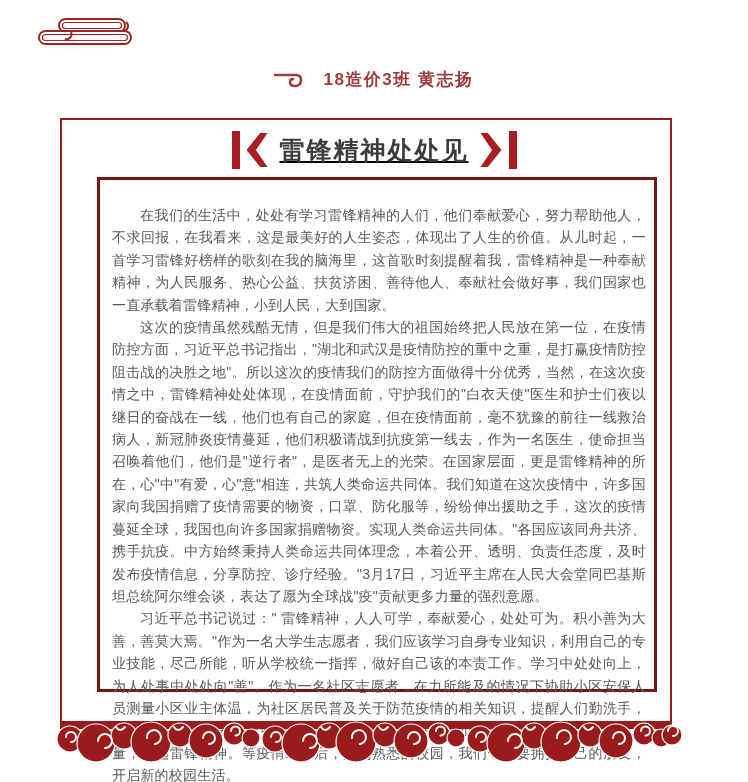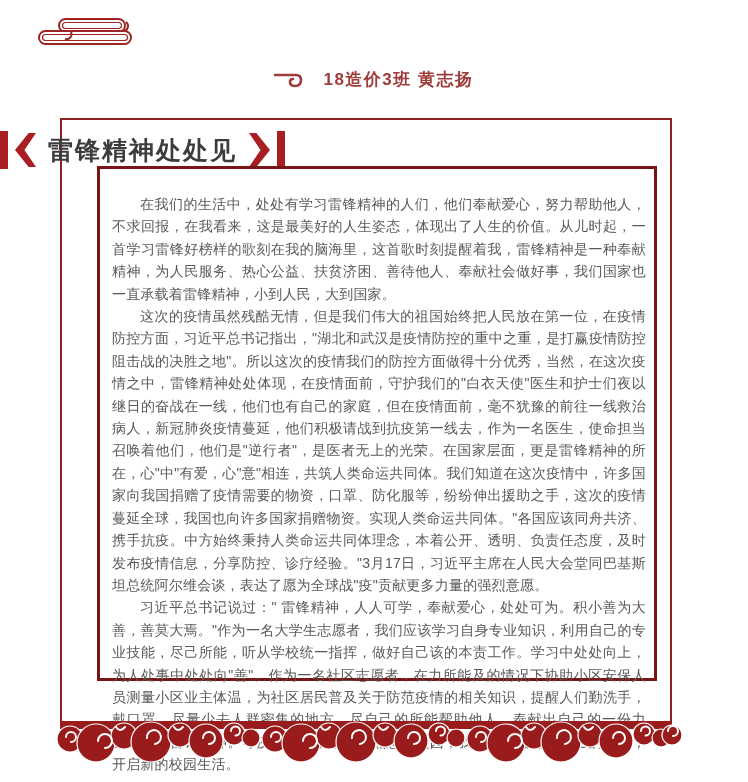--- a/index.html
+++ b/index.html
@@ -16,32 +16,32 @@
   .author-swoosh{width:32px;height:28px;margin-top:6px;}
   .author-text{
     font-size:17px;font-weight:bold;color:#9e3b3b;letter-spacing:1.5px;
   }
   .outer-box{
     position:absolute;left:60px;top:118px;width:608px;height:604px;
     border:2px solid #8e2020;background:#ffffff;
   }
   .title-banner{
     position:absolute;top:131px;left:0;right:0;
-    display:flex;justify-content:flex-start;align-items:center;gap:7px;
+    display:flex;justify-content:center;align-items:center;gap:7px;text-decoration:underline;
   }
   .v-bar{width:8px;height:38px;background:#a81e22;}
   .chev{width:21px;height:34px;background:#a81e22;}
   .chev-left{clip-path:polygon(65% 0,100% 0,45% 50%,100% 100%,65% 100%,0 50%);}
   .chev-right{clip-path:polygon(35% 0,0 0,55% 50%,0 100%,35% 100%,100% 50%);}
   .title-text{
     font-size:25px;font-weight:bold;color:#3c3c3c;letter-spacing:2px;
     padding:0 5px;line-height:38px;
   }
   .essay-box{
-    position:absolute;left:97px;top:166px;width:534px;height:485px;
+    position:absolute;left:97px;top:177px;width:534px;height:485px;
     border:3px solid #7a1515;background:#ffffff;
     padding:24px 8px 0 12px;
   }
   .essay-box p{
     margin:0;text-indent:2em;font-size:14px;line-height:22.4px;
     color:#595959;text-align:justify;letter-spacing:0.2px;
   }
   .cloud-band{position:absolute;left:52px;top:721px;width:634px;height:52px;}
 </style>
 </head>

